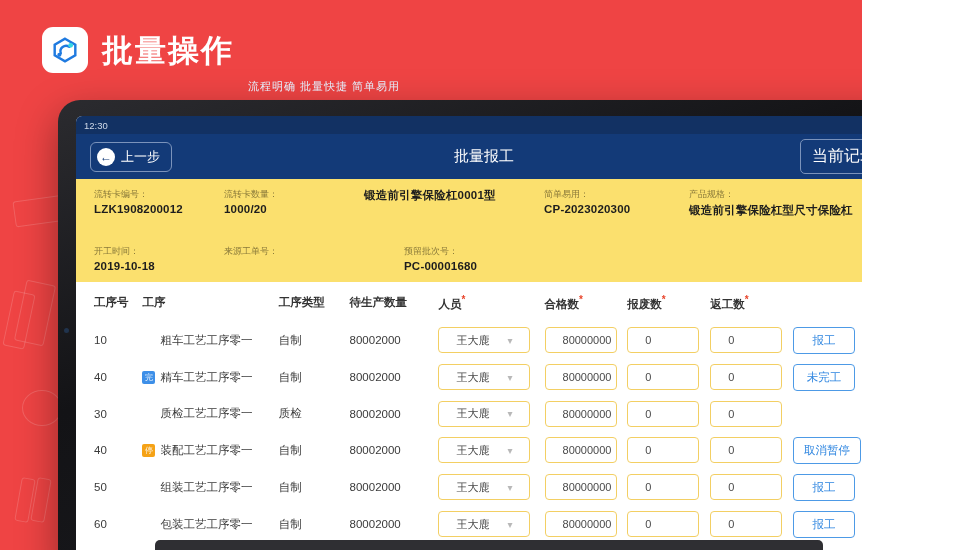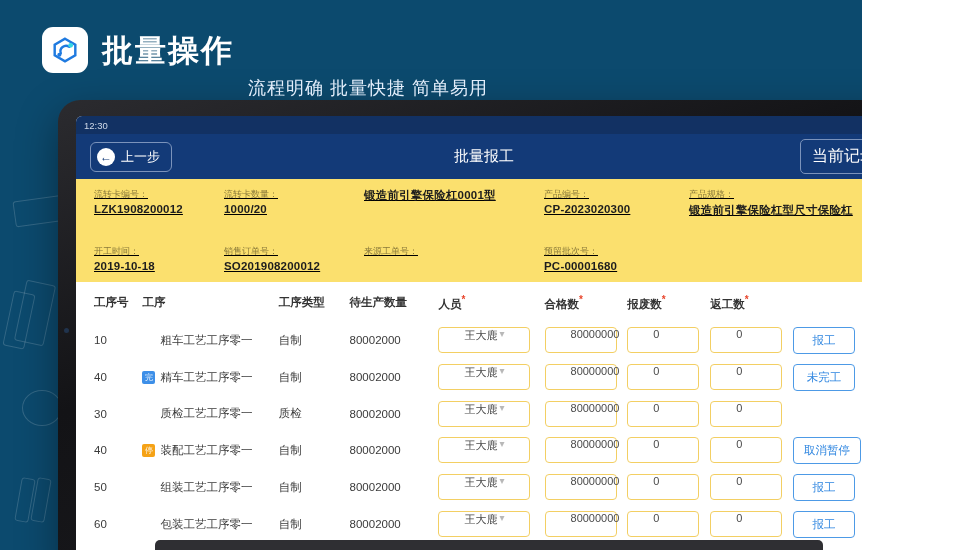--- a/index.html
+++ b/index.html
@@ -4,21 +4,21 @@
 <style>
   * { box-sizing: border-box; margin: 0; padding: 0; }
   html, body {
     width: 978px; height: 550px;
     overflow: hidden;
     font-family: "Liberation Sans", "DejaVu Sans", sans-serif;
   }
   #root {
     position: relative;
     width: 862px; height: 550px;
-    background: #0c4a6e;
+    background: #ef4444;
     overflow: hidden;
   }
   
   .deco { position: absolute; border: 1.3px solid rgba(255,255,255,0.16); pointer-events: none; }
   .deco.r { border-radius: 3px; }
   .deco.c { border-radius: 50%; }
 
   
   .banner {
     position: absolute; left: 0; top: 0; width: 978px; height: 100px;
@@ -29,22 +29,22 @@
     width: 46px; height: 46px; border-radius: 11px;
     background: #ffffff;
     display: flex; align-items: center; justify-content: center;
     flex: none;
   }
   .banner-title {
     font-size: 31px; font-weight: bold; color: #ffffff; letter-spacing: 2px;
     line-height: 1;
   }
   .banner-sub {
-    font-size: 18px; color: #e3eefb; letter-spacing: 1px;
-    align-self: flex-end; 
+    font-size: 11px; color: #e3eefb; letter-spacing: 1px;
+    align-self: flex-end; margin-bottom: 6px;
   }
 
   
   .tablet {
     position: absolute; left: 58px; top: 100px;
     width: 862px; height: 470px;
     background: linear-gradient(160deg,#2b2b2f 0%, #131316 40%, #1c1c20 100%);
     border-radius: 22px 22px 6px 6px;
     padding: 16px 18px 0 18px;
     box-shadow: 0 14px 40px rgba(0,0,0,0.38);
@@ -105,21 +105,21 @@
     position: absolute; left: 0; right: 10px; text-align: center;
     color: #ffffff; font-size: 15px; pointer-events: none;
   }
   .btn-current {
     margin-left: auto; border: 1.2px solid #7b93bb; border-radius: 5px;
     padding: 6px 11px; color: #ffffff; font-size: 16px; cursor: pointer;
     z-index: 2;
   }
   
   .infopanel {
-    background: #fbe06e; padding: 9px 18px 10px 18px; text-decoration: underline;
+    background: #fbe06e; padding: 9px 18px 10px 18px;
   }
   .inforow { display: flex; margin-bottom: 7px; }
   .inforow:last-child { margin-bottom: 0; margin-top: 27px; }
   .infocell { flex: none; }
   .infocell .lbl { font-size: 9px; color: #8a7a3a; margin-bottom: 2px; }
   .infocell .val { font-size: 11.5px; color: #1d1d1d; font-weight: bold; letter-spacing: .2px; }
   .w1 { width: 130px; } .w2 { width: 140px; } .w3 { width: 180px; }
   .w4 { width: 145px; } .w5 { width: 180px; }
   
   .tablewrap { padding: 12px 18px 0 18px; background: #fff; }
@@ -145,22 +145,22 @@
   .proc-cell { display: flex; align-items: center; gap: 5px; }
   .badge {
     width: 13px; height: 13px; border-radius: 2px; flex: none;
     color: #fff; font-size: 8px; line-height: 13px; text-align: center;
   }
   .badge.blue { background: #3d8fe8; }
   .badge.orange { background: #f5a216; }
   .badge.none { visibility: hidden; }
   .fld {
     border: 1.2px solid #f3cf63; border-radius: 4px;
-    height: 26px; display: flex; 
-    padding: 0 25px; font-size: 11px; color: #4a4a4a; background: #fff;
+    height: 26px; display: flex; align-items: center;
+    padding: 0 17px; font-size: 11px; color: #4a4a4a; background: #fff;
   }
   .fld.sel { width: 92px; justify-content: space-between; cursor: pointer; }
   .fld.num { width: 72px; cursor: text; }
   .chev { color: #b8b8b8; font-size: 10px; }
   .btn-act {
     display: inline-block; border: 1.2px solid #4d9ae6; border-radius: 4px;
     color: #2f86e0; font-size: 11.5px; padding: 5px 10px; cursor: pointer;
     background: #fff; min-width: 62px; text-align: center;
   }
   .btn-act.hidden { visibility: hidden; }
@@ -242,36 +242,32 @@
             <div class="val">LZK1908200012</div>
           </div>
           <div class="infocell w2">
             <div class="lbl">流转卡数量：</div>
             <div class="val">1000/20</div>
           </div>
           <div class="infocell w3">
             <div class="val">锻造前引擎保险杠0001型</div>
           </div>
           <div class="infocell w4">
-            <div class="lbl">产品编号：</div>
+            <div class="lbl">简单易用：</div>
             <div class="val">CP-2023020300</div>
           </div>
           <div class="infocell w5">
             <div class="lbl">产品规格：</div>
             <div class="val">锻造前引擎保险杠型尺寸保险杠</div>
           </div>
         </div>
         <div class="inforow">
           <div class="infocell w1">
             <div class="lbl">开工时间：</div>
             <div class="val">2019-10-18</div>
-          </div>
-          <div class="infocell w2">
-            <div class="lbl">销售订单号：</div>
-            <div class="val">SO201908200012</div>
           </div>
           <div class="infocell w3">
             <div class="lbl">来源工单号：</div>
           </div>
           <div class="infocell w4">
             <div class="lbl">预留批次号：</div>
             <div class="val">PC-00001680</div>
           </div>
           <div class="infocell w5"></div>
         </div>

